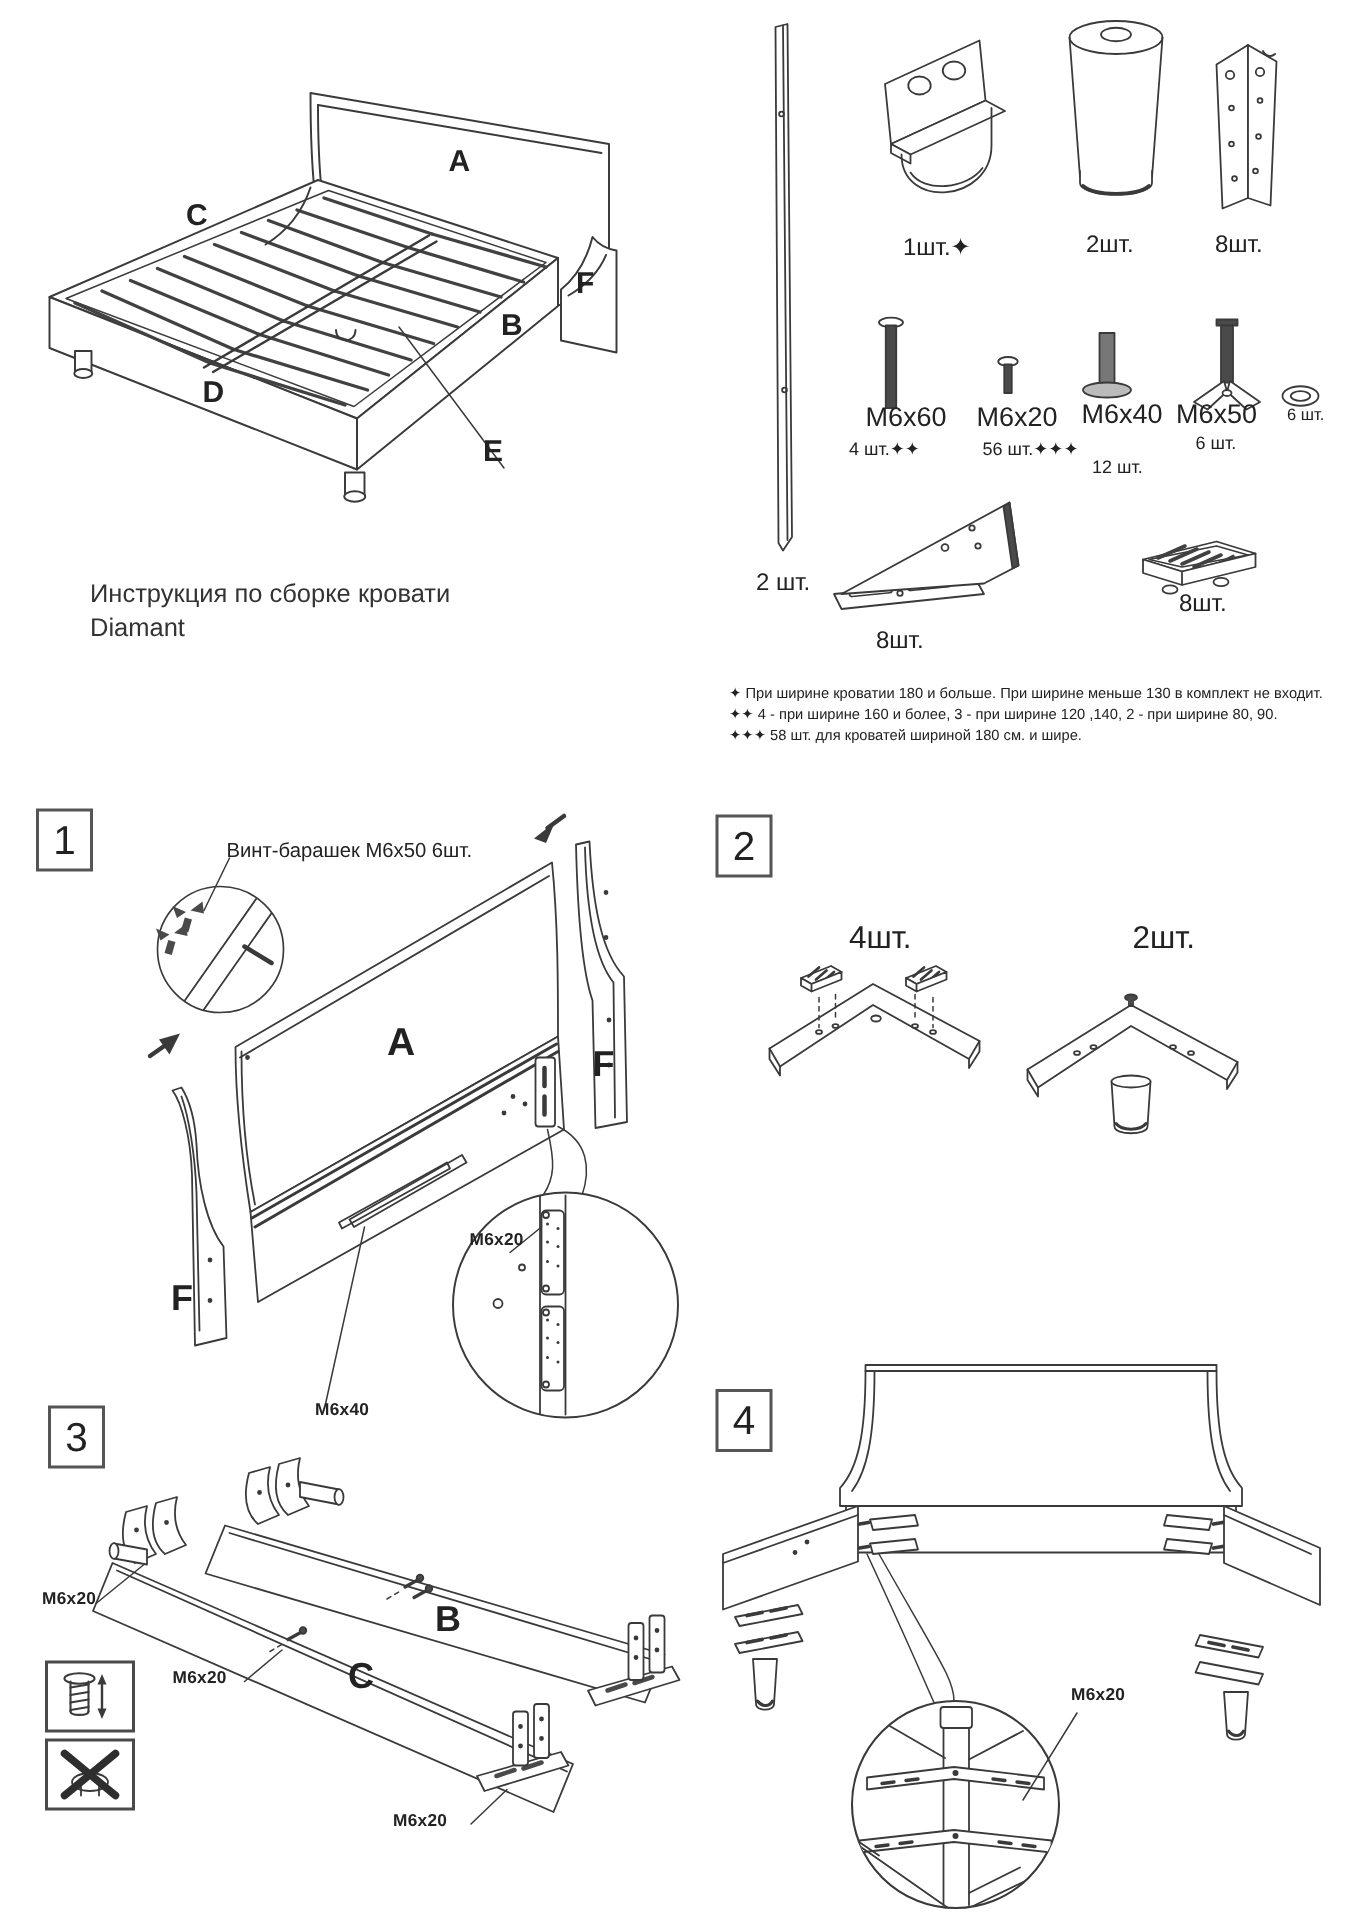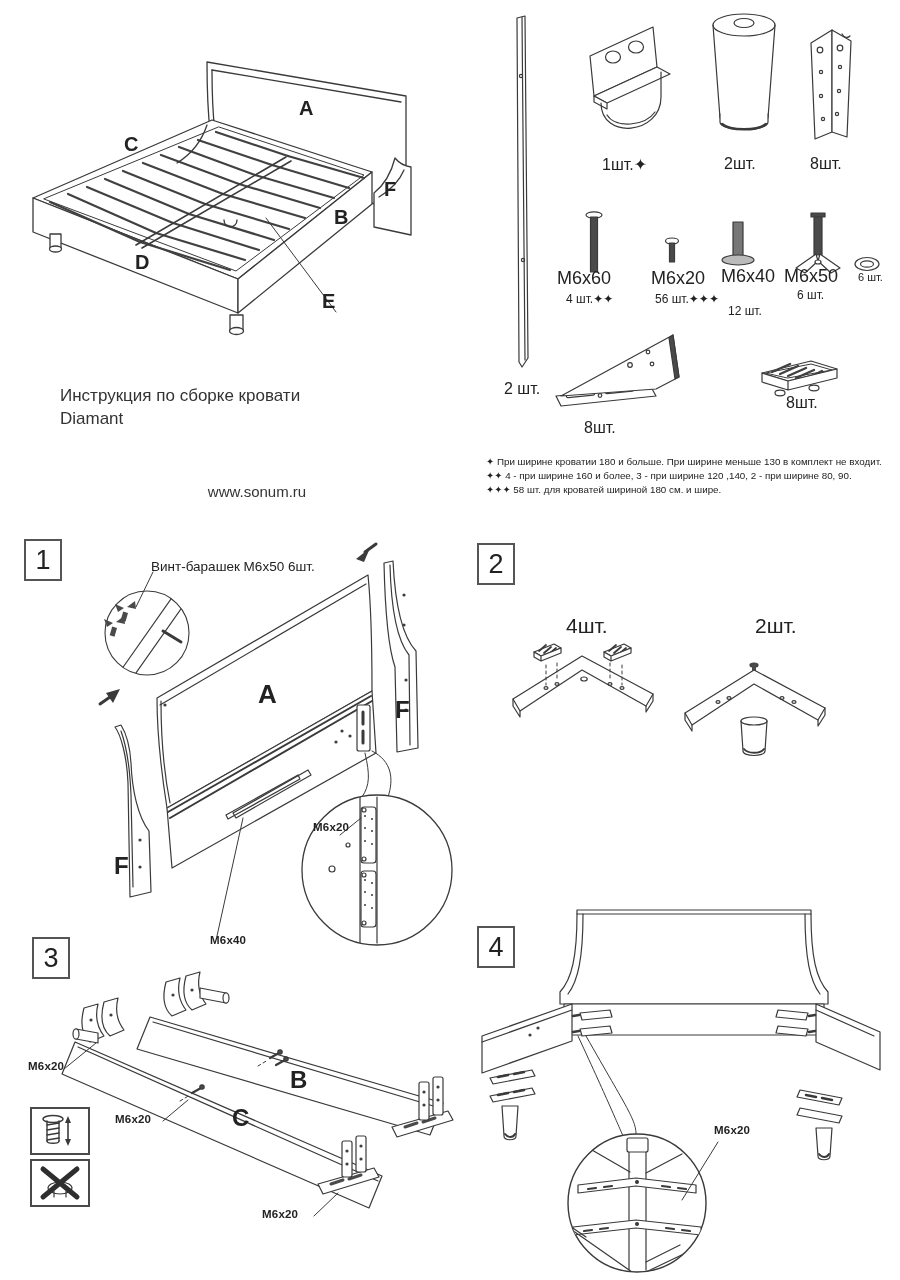--- a/index.html
+++ b/index.html
@@ -52,21 +52,20 @@
   </svg>
   <div class="lbl bed-letter" style="left:299px;top:97px">A</div>
   <div class="lbl bed-letter" style="left:124px;top:133px">C</div>
   <div class="lbl bed-letter" style="left:384px;top:178px">F</div>
   <div class="lbl bed-letter" style="left:334px;top:206px">B</div>
   <div class="lbl bed-letter" style="left:135px;top:251px">D</div>
   <div class="lbl bed-letter" style="left:322px;top:290px">E</div>
 
   <div class="title" style="top:386px">Инструкция по сборке кровати</div>
   <div class="title" style="top:409px">Diamant</div>
-  <div class="website" style="top:483px">www.sonum.ru</div>
 
   <svg style="left:480px;top:10px" width="420" height="440" viewBox="0 0 420 440">
     <g fill="none" stroke="#3a3a3a" stroke-width="1.2" stroke-linejoin="round" stroke-linecap="round">
 
       <path fill="#fff" d="M37,8 L45,6 L48,348 L42,357 L39,352 Z"></path>
       <path d="M42,7 L45,350"></path>
       <circle cx="41" cy="66" r="1.6"></circle>
         <circle cx="43" cy="250" r="1.6"></circle>
 
       <path fill="#fff" d="M110,46 L173,17 L177,57 L114,86 Z"></path>
@@ -129,21 +128,21 @@
       <path d="M286,363 L331,354 L352,360 L308,368 Z" stroke-width="1"></path>
       <path stroke-width="2.4" stroke="#414141" d="M292,362 L310,354 M300,364 L318,356 M308,366 L326,358 M316,368 L334,360 M324,370 L342,361 M331,371 L347,363"></path>
       <path fill="#fff" d="M282,363 L282,372 L308,380 L308,371 Z M308,371 L308,380 L357,368 L357,359 Z"></path>
       <ellipse cx="300" cy="383" rx="5" ry="2.8"></ellipse>
         <ellipse cx="334" cy="378" rx="5" ry="2.8"></ellipse>
     </g>
   </svg>
   <div class="lbl qty-big" style="left:602px;top:155px">1шт.✦</div>
   <div class="lbl qty-big" style="left:724px;top:155px">2шт.</div>
   <div class="lbl qty-big" style="left:810px;top:155px">8шт.</div>
-  <div class="lbl part-lbl" style="left:557px;top:268px">M6x60</div>
+  <div class="lbl part-lbl" style="left:577px;top:268px">M6x60</div>
   <div class="lbl part-qty" style="left:566px;top:292px">4 шт.✦✦</div>
   <div class="lbl part-lbl" style="left:651px;top:268px">M6x20</div>
   <div class="lbl part-qty" style="left:655px;top:292px">56 шт.✦✦✦</div>
   <div class="lbl part-lbl" style="left:721px;top:266px">M6x40</div>
   <div class="lbl part-qty" style="left:728px;top:304px">12 шт.</div>
   <div class="lbl part-lbl" style="left:784px;top:266px">M6x50</div>
   <div class="lbl part-qty" style="left:797px;top:288px">6 шт.</div>
   <div class="lbl" style="left:858px;top:271px;font-size:11px">6 шт.</div>
   <div class="lbl qty-big" style="left:504px;top:380px">2 шт.</div>
   <div class="lbl qty-big" style="left:584px;top:419px">8шт.</div>

